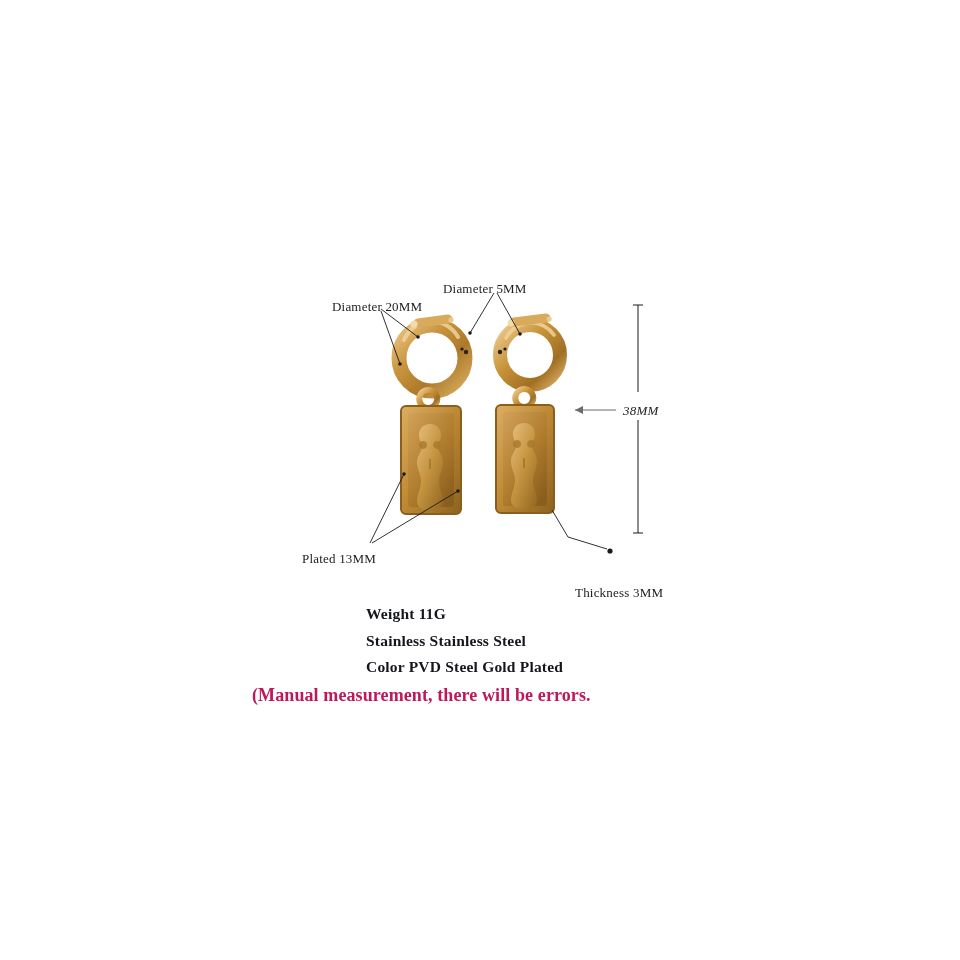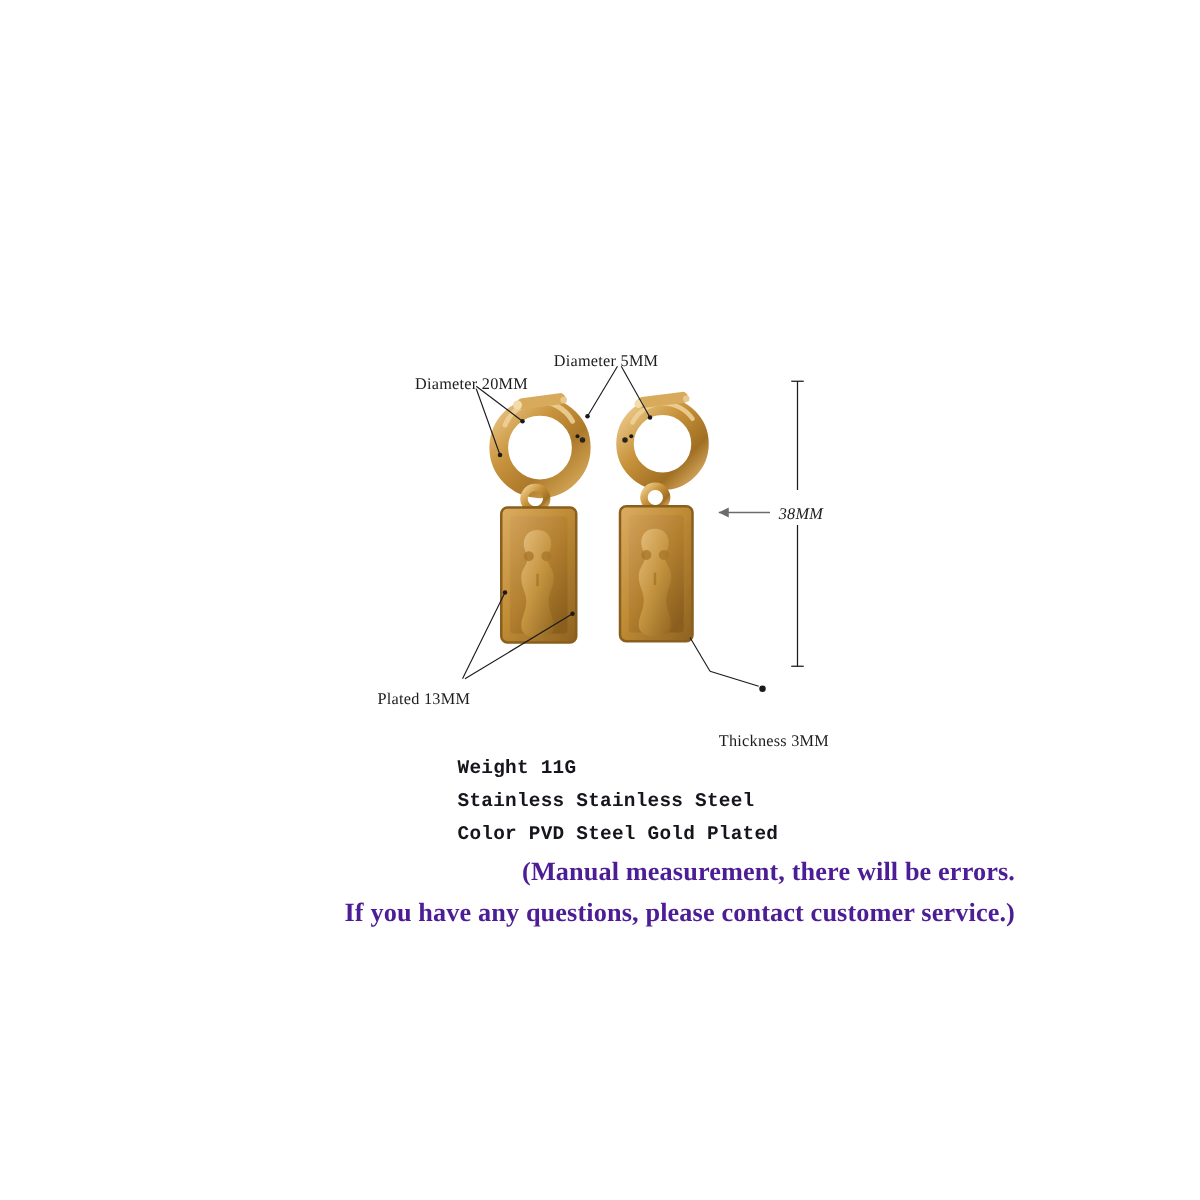--- a/index.html
+++ b/index.html
@@ -42,31 +42,29 @@
     font-family: "Liberation Serif", serif;
     font-size: 15.5px;
     font-weight: 700;
     color: #14161c;
     letter-spacing: 0.2px;
     margin-bottom: 8.5px;
     white-space: nowrap;
   }
   .spec-indent {
     padding-left: 114px;
-    font-family: Liberation Mono, monospace;
   }
   .note-line {
     font-family: "Liberation Serif", serif;
-    font-size: 21px;
+    font-size: 18px;
     font-weight: 700;
-    color: #4c1d95;
+    color: #be185d;
     letter-spacing: 0.1px;
     margin-bottom: 8.5px;
     white-space: nowrap;
-    text-align: right;
   }
 </style>
 </head>
 <body>
 
 <div id="page">
 
   <svg class="svg-layer" viewBox="0 0 960 960">
     <defs>
       <linearGradient id="hoopGrad" x1="0" y1="0" x2="1" y2="1">
@@ -202,16 +200,15 @@
   <div class="anno" style="left:443px; top:281px;">Diameter 5MM</div>
   <div class="anno" style="left:623px; top:403px;font-style:italic;">38MM</div>
   <div class="anno" style="left:302px; top:551px;">Plated 13MM</div>
   <div class="anno" style="left:575px; top:537px;margin-top:48px;">Thickness 3MM</div>
 
   <div class="specs">
     <div class="spec-line spec-indent">Weight 11G</div>
     <div class="spec-line spec-indent">Stainless Stainless Steel</div>
     <div class="spec-line spec-indent">Color PVD Steel Gold Plated</div>
     <div class="note-line">(Manual measurement, there will be errors.</div>
-    <div class="note-line">If you have any questions, please contact customer service.)</div>
   </div>
 
 </div>
 
 </body></html>

